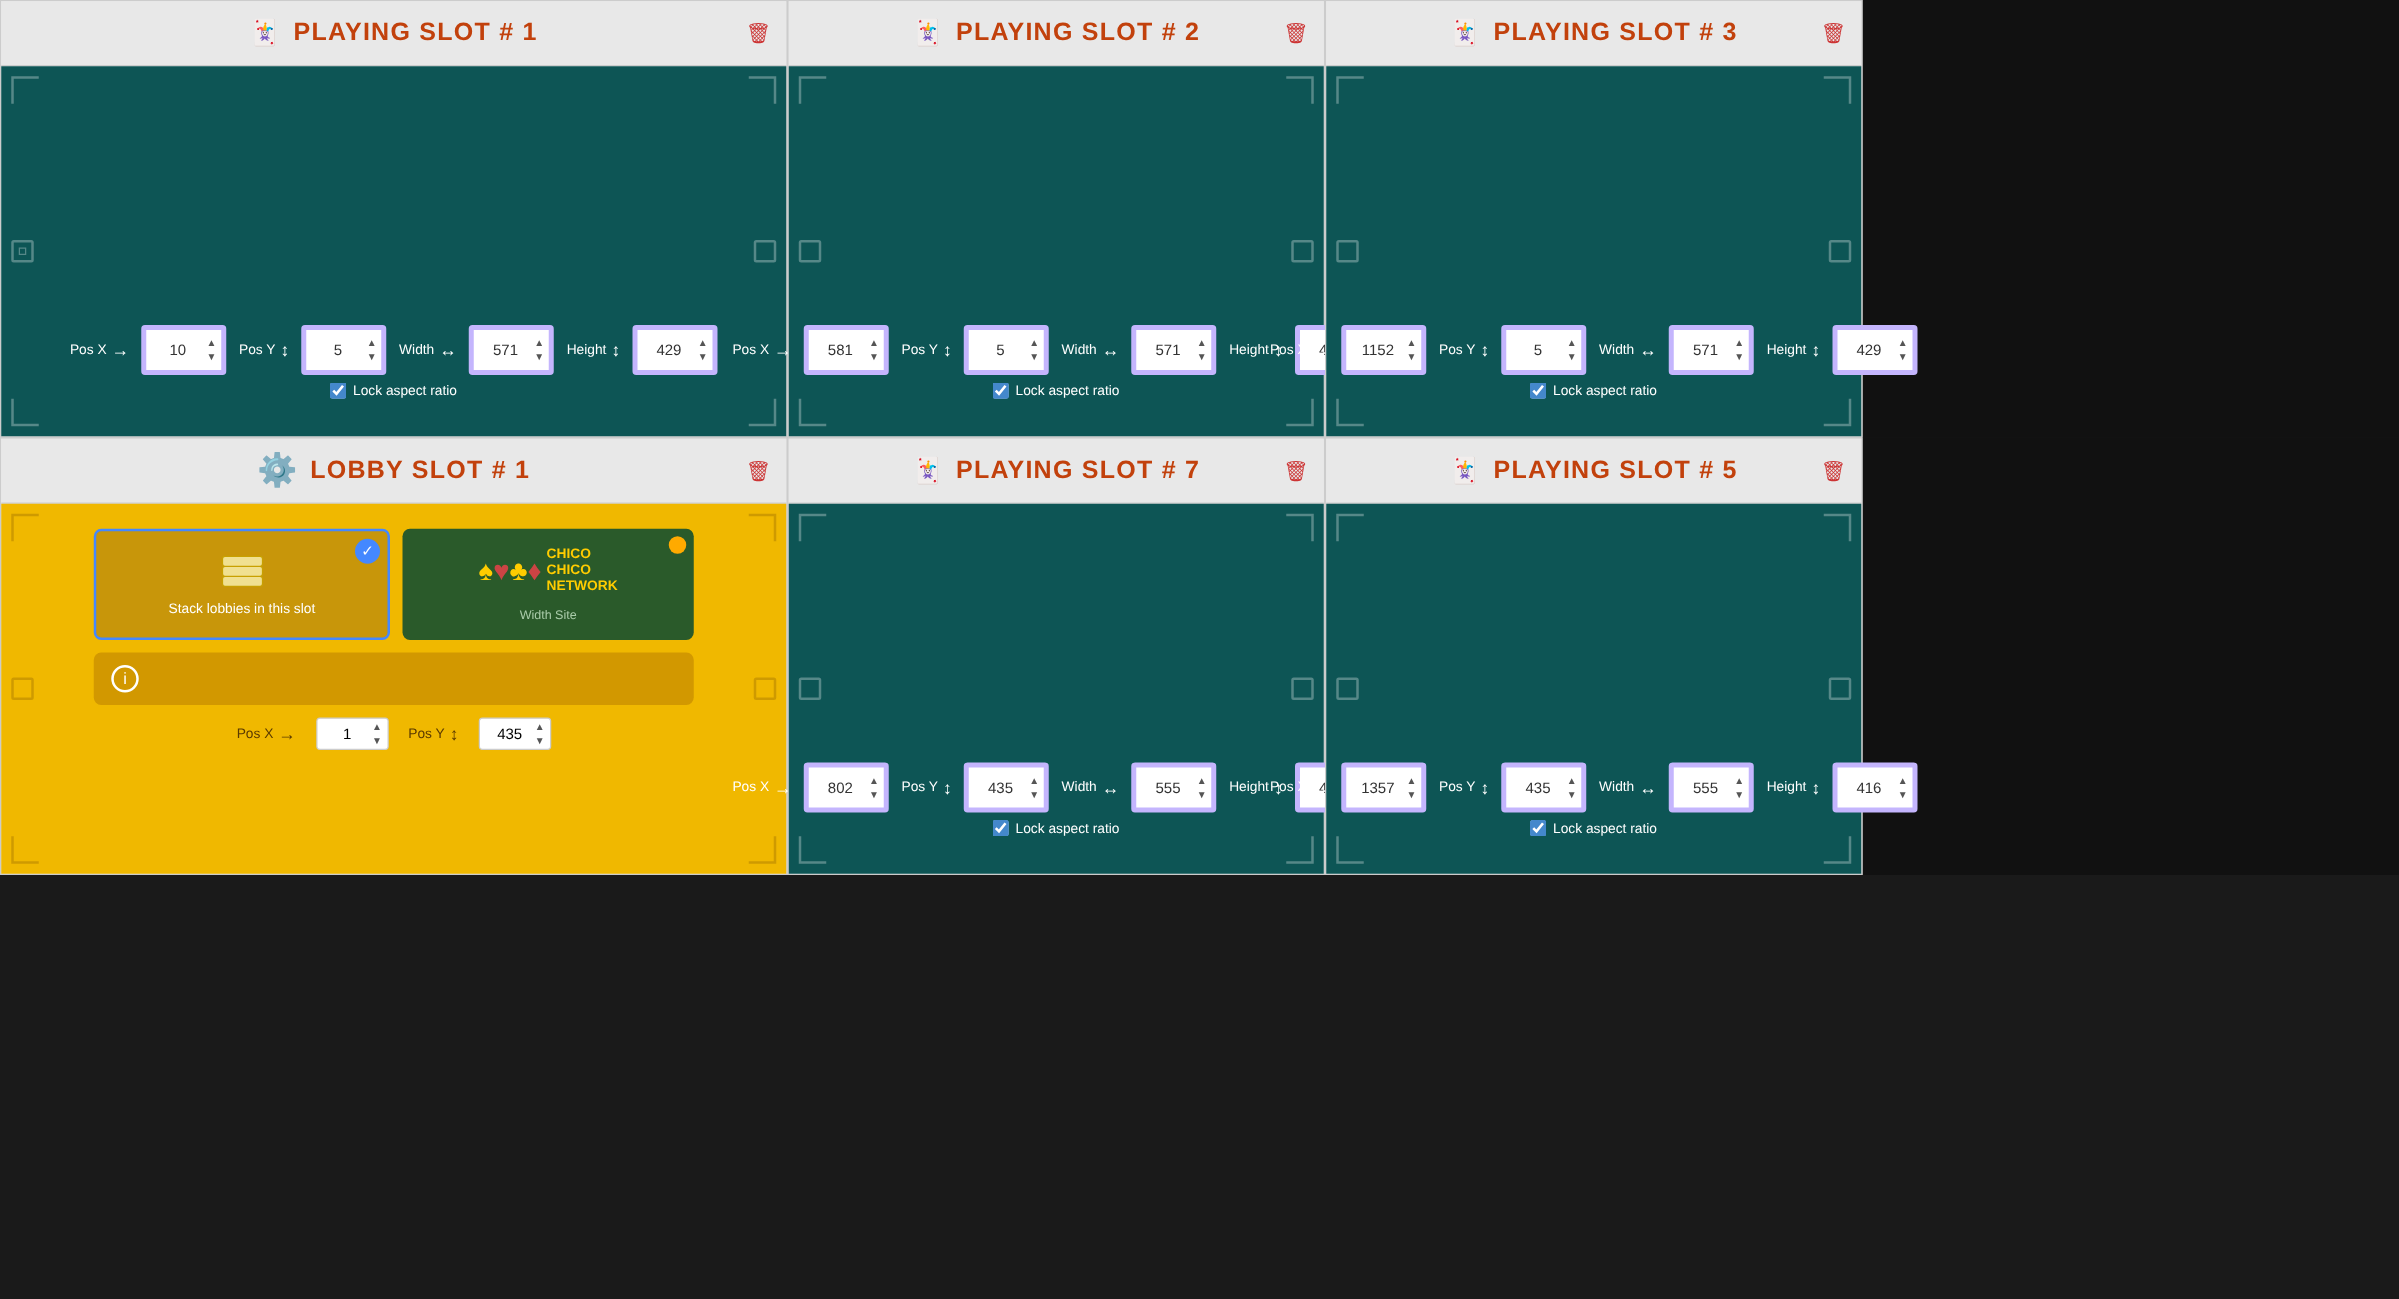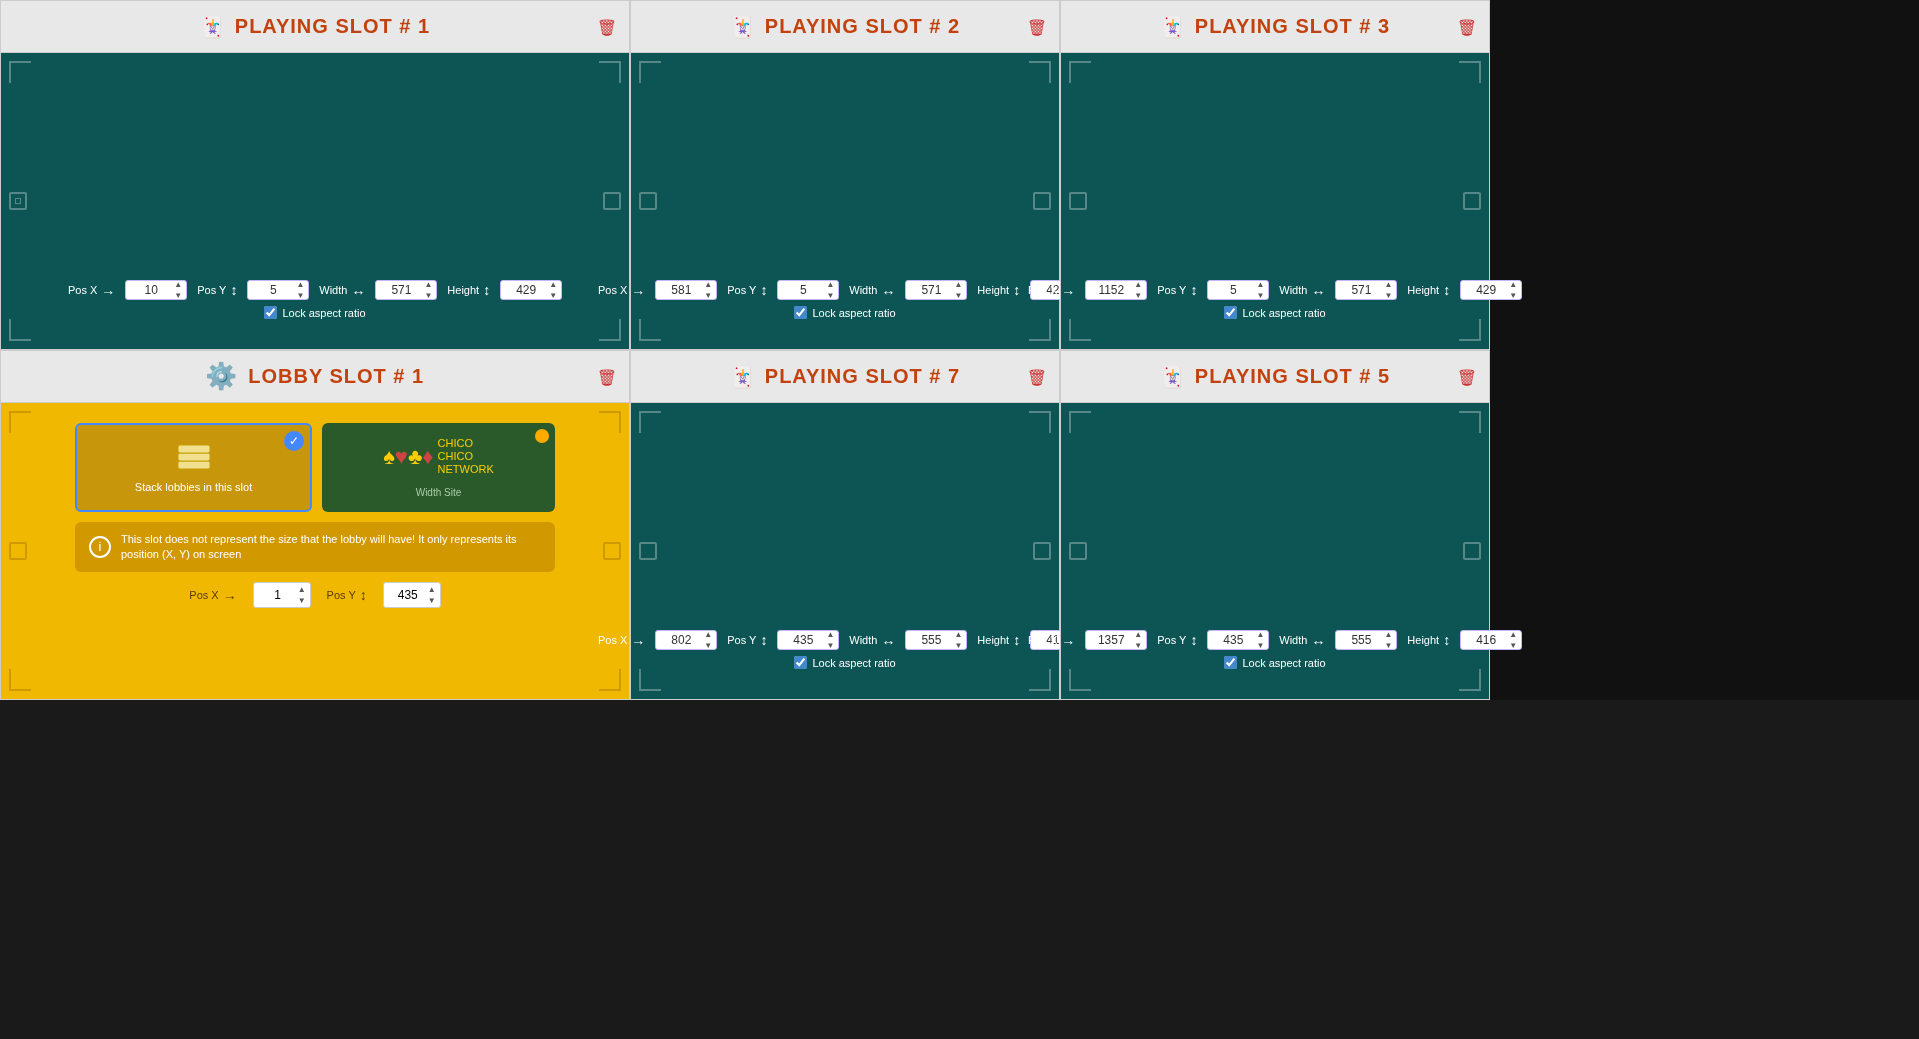--- a/index.html
+++ b/index.html
@@ -150,23 +150,23 @@
       display: flex;
       align-items: center;
       gap: 4px;
       white-space: nowrap;
     }
 
     .control-input {
       display: flex;
       align-items: center;
       background: white;
-      border: 1px solid #c4b5fd;
+      border: 4px solid #c4b5fd;
       border-radius: 3px;
-      height: 20px;
+      height: 40px;
       padding: 0 4px;
     }
 
     .control-input input {
       width: 42px;
       border: none;
       outline: none;
       font-size: 12px;
       text-align: center;
       color: #333;
@@ -272,21 +272,21 @@
 
     .chico-suits {
       display: flex;
       align-items: center;
       font-size: 22px;
       color: #ffcc00;
     }
 
     .chico-text {
       font-size: 11px;
-      font-weight: normal;
+      font-weight: bold;
       color: #ffcc00;
       line-height: 1.2;
     }
 
     .chico-select-label {
       color: #aaccaa;
       font-size: 10px;
       margin-top: 4px;
     }
 
@@ -675,21 +675,20 @@
                 <div>CHICO</div>
                 <div>NETWORK</div>
               </div>
             </div>
             <span class="chico-select-label">Width Site</span>
           </div>
         </div>
 
         <div class="lobby-info-box">
           <div class="info-icon">i</div>
-          <span class="info-text">This slot does not represent the size that the lobby will have! It only represents its position (X, Y) on screen</span>
         </div>
 
         <div class="lobby-pos-row">
           <span class="control-label" style="color:#5a3a00;">
             <span>Pos X</span>
             <span style="font-size:14px;">→</span>
           </span>
           <div class="lobby-control-input">
             <input type="text" value="1" style="">
             <div class="spinners">

